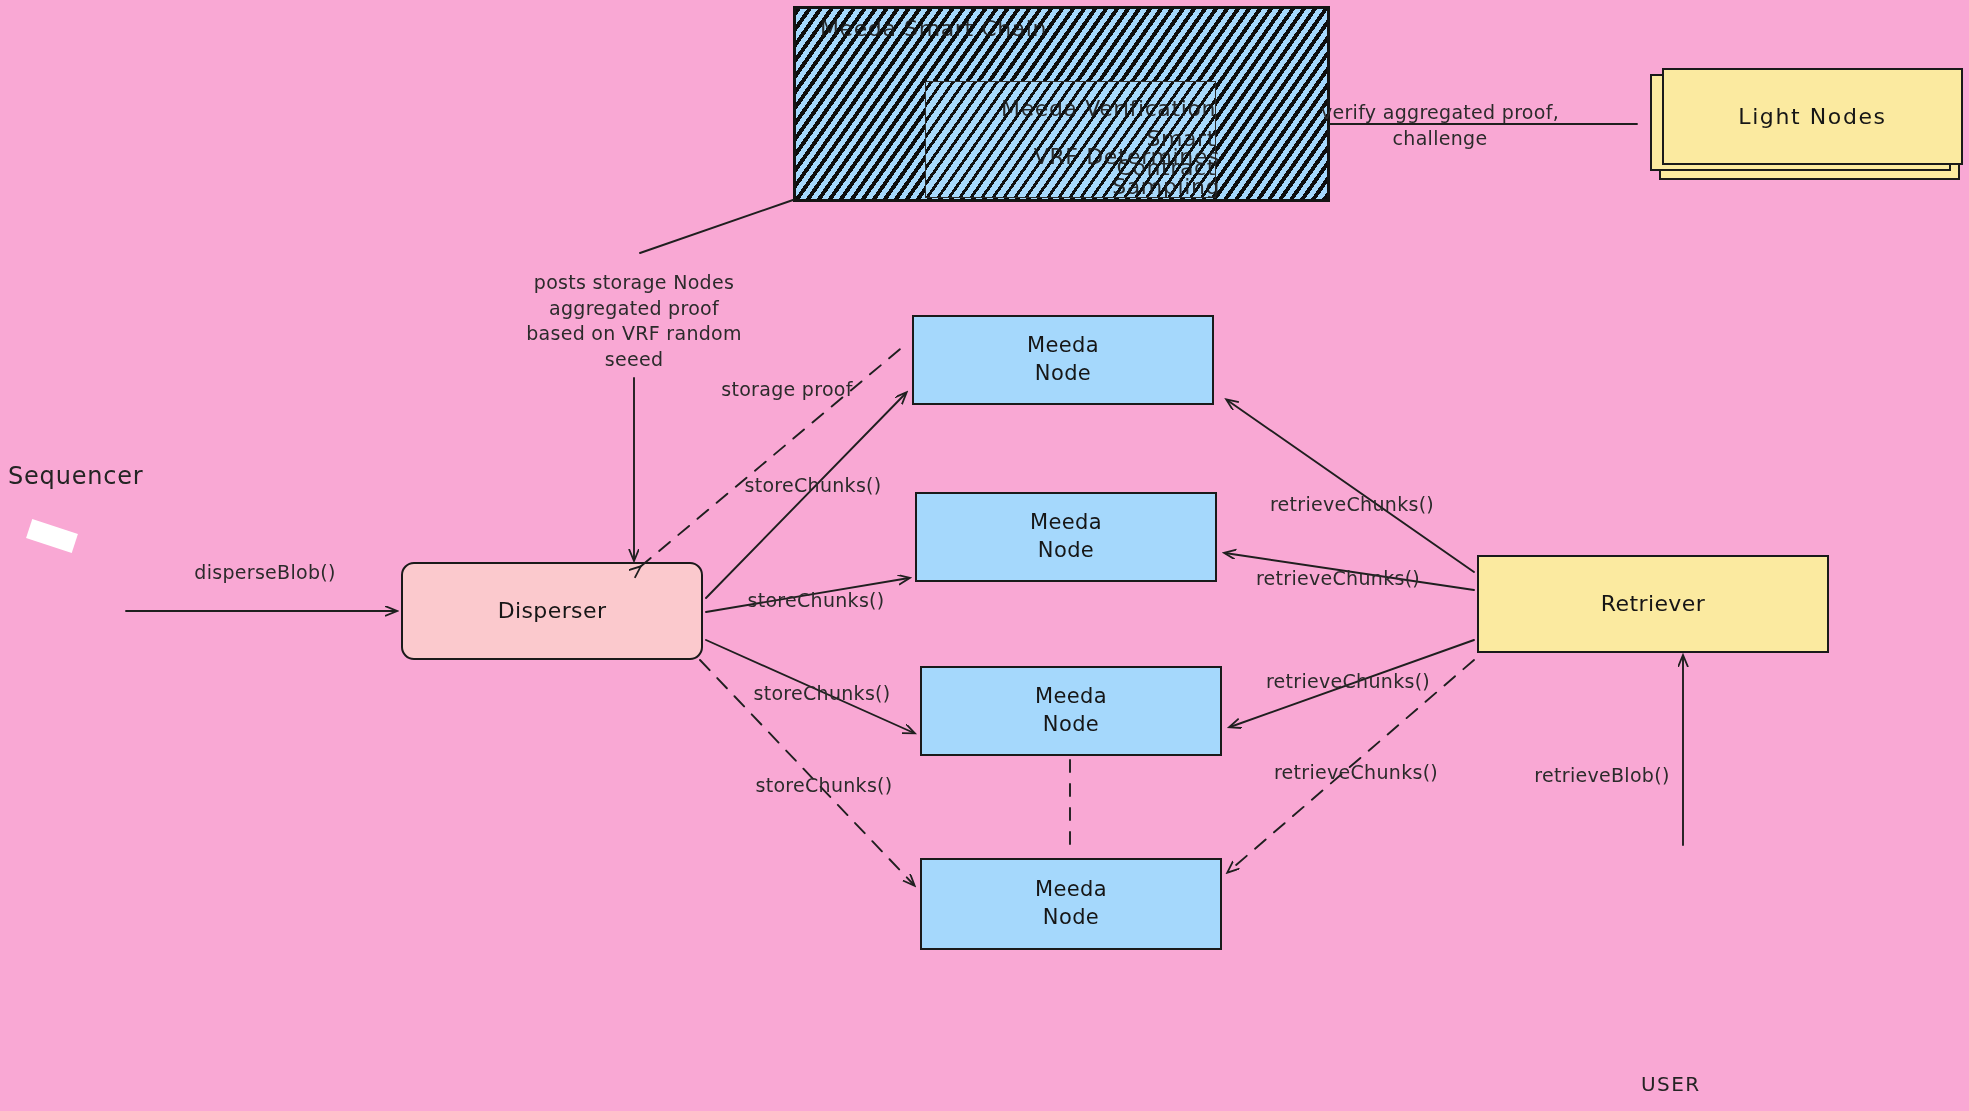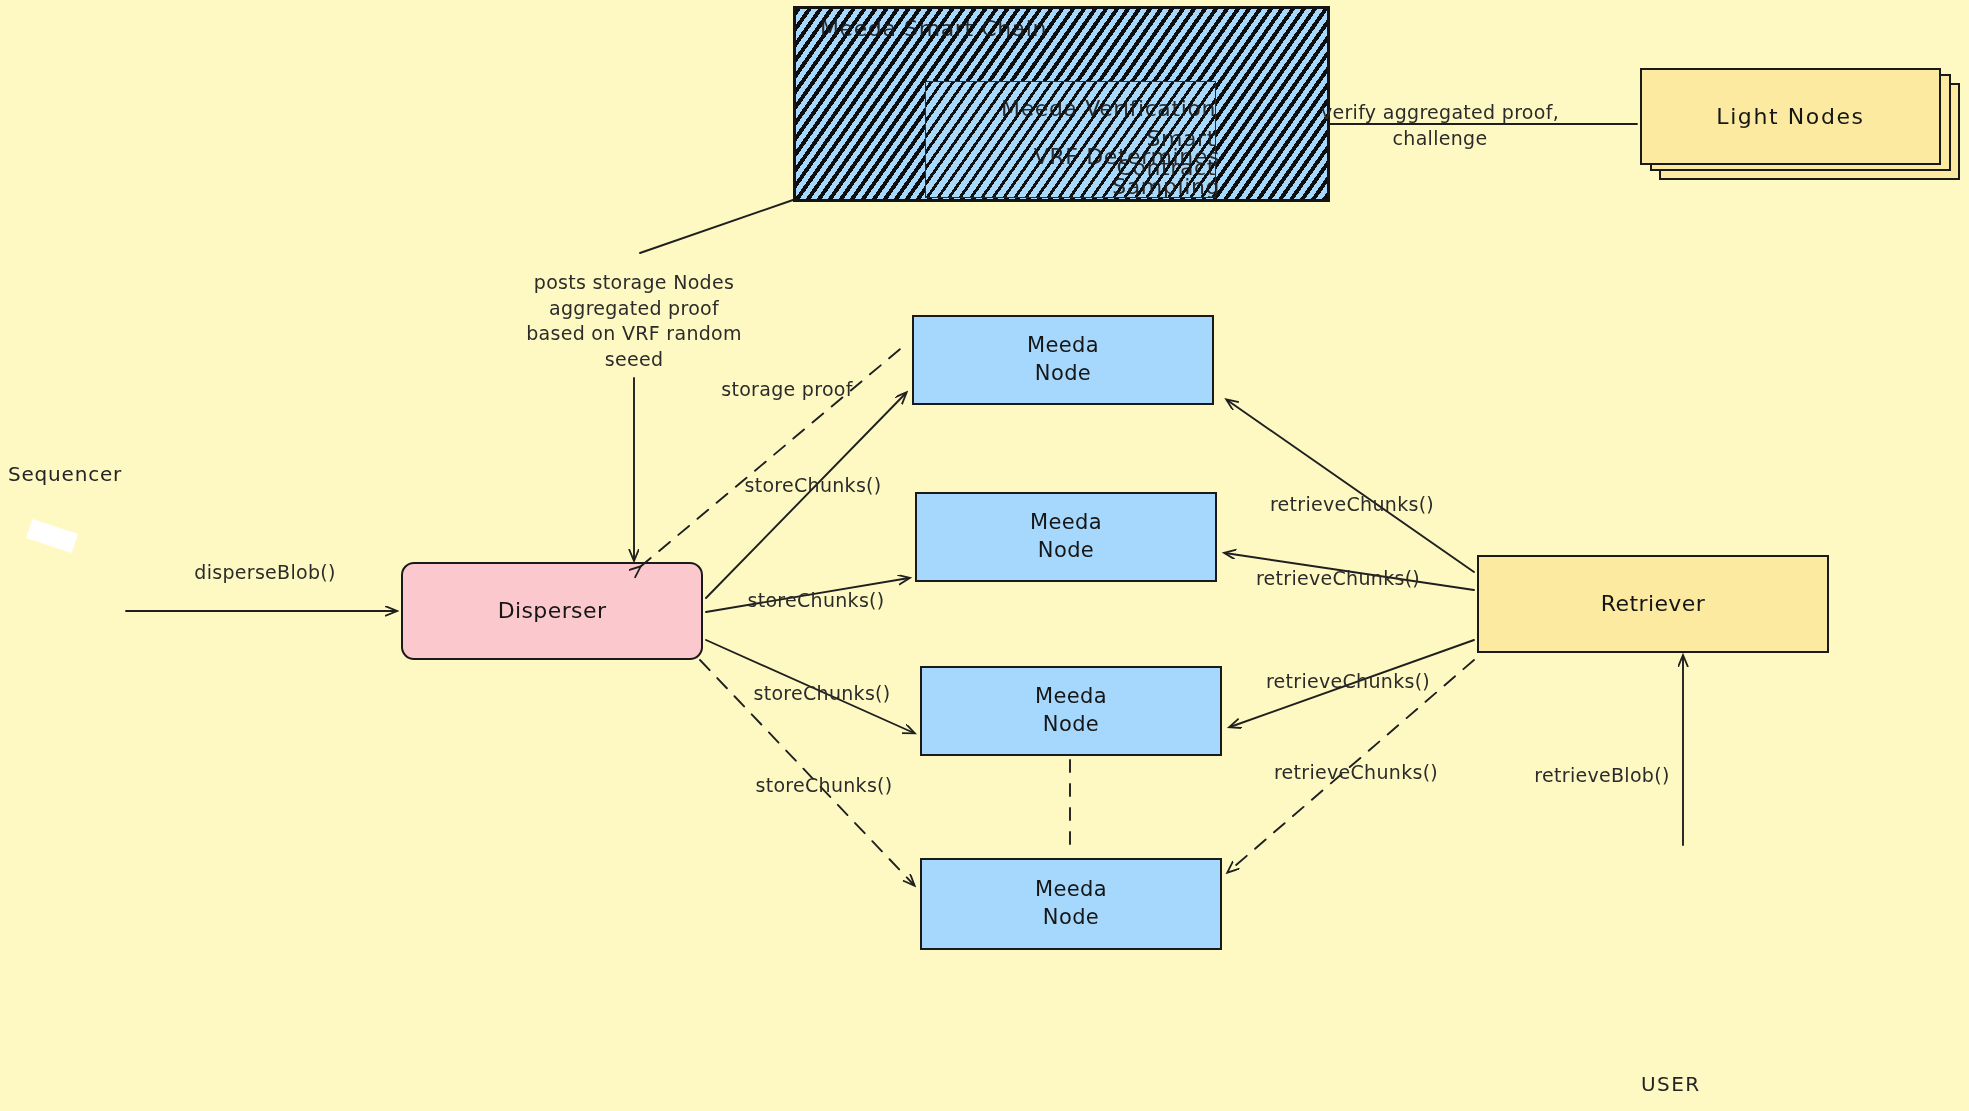--- a/index.html
+++ b/index.html
@@ -4,21 +4,21 @@
 <style>
   html, body {
     margin: 0;
     padding: 0;
     background: #000000;
   }
   #canvas {
     position: relative;
     width: 1969px;
     height: 1111px;
-    background: #fef9c3;
+    background: #f9a8d4;
     overflow: hidden;
     font-family: "DejaVu Sans", sans-serif;
   }
   svg.layer {
     position: absolute;
     left: 0;
     top: 0;
     width: 1969px;
     height: 1111px;
     pointer-events: none;
@@ -34,21 +34,21 @@
     color: #161616;
     font-family: "DejaVu Sans", sans-serif;
     font-size: 21px;
     line-height: 1.33;
     letter-spacing: 0.4px;
     white-space: pre-line;
   }
   .meeda-node { background: #a5d8fc; }
   .disperser  { background: #fbc9cd; font-size: 22px; }
   .retriever  { background: #fbeaa0; font-size: 22px; }
-  .lightnodes { background: #fbeaa0; font-size: 22px; letter-spacing: 1.6px; }
+  .lightnodes { background: #fbeaa0; font-size: 22px; letter-spacing: 1.6px; margin-left: 22px; }
   .stack-shadow {
     position: absolute;
     background: #fbeaa0;
     border: 2px solid #1a1a1a;
     box-sizing: border-box;
   }
   .chainbox {
     position: absolute;
     box-sizing: border-box;
     border: 3px solid #141414;
@@ -82,21 +82,21 @@
     color: #2b2b2b;
     font-size: 19px;
     line-height: 1.35;
     letter-spacing: 0.3px;
     text-align: center;
     white-space: pre-line;
   }
   .plain-label {
     position: absolute;
     color: #242424;
-    font-size: 20px;
+    font-size: 24px;
     letter-spacing: 0.8px;
     white-space: pre-line;
   }
   .seq-chip {
     position: absolute;
     background: #ffffff;
     width: 48px;
     height: 20px;
     transform: rotate(18deg);
   }

